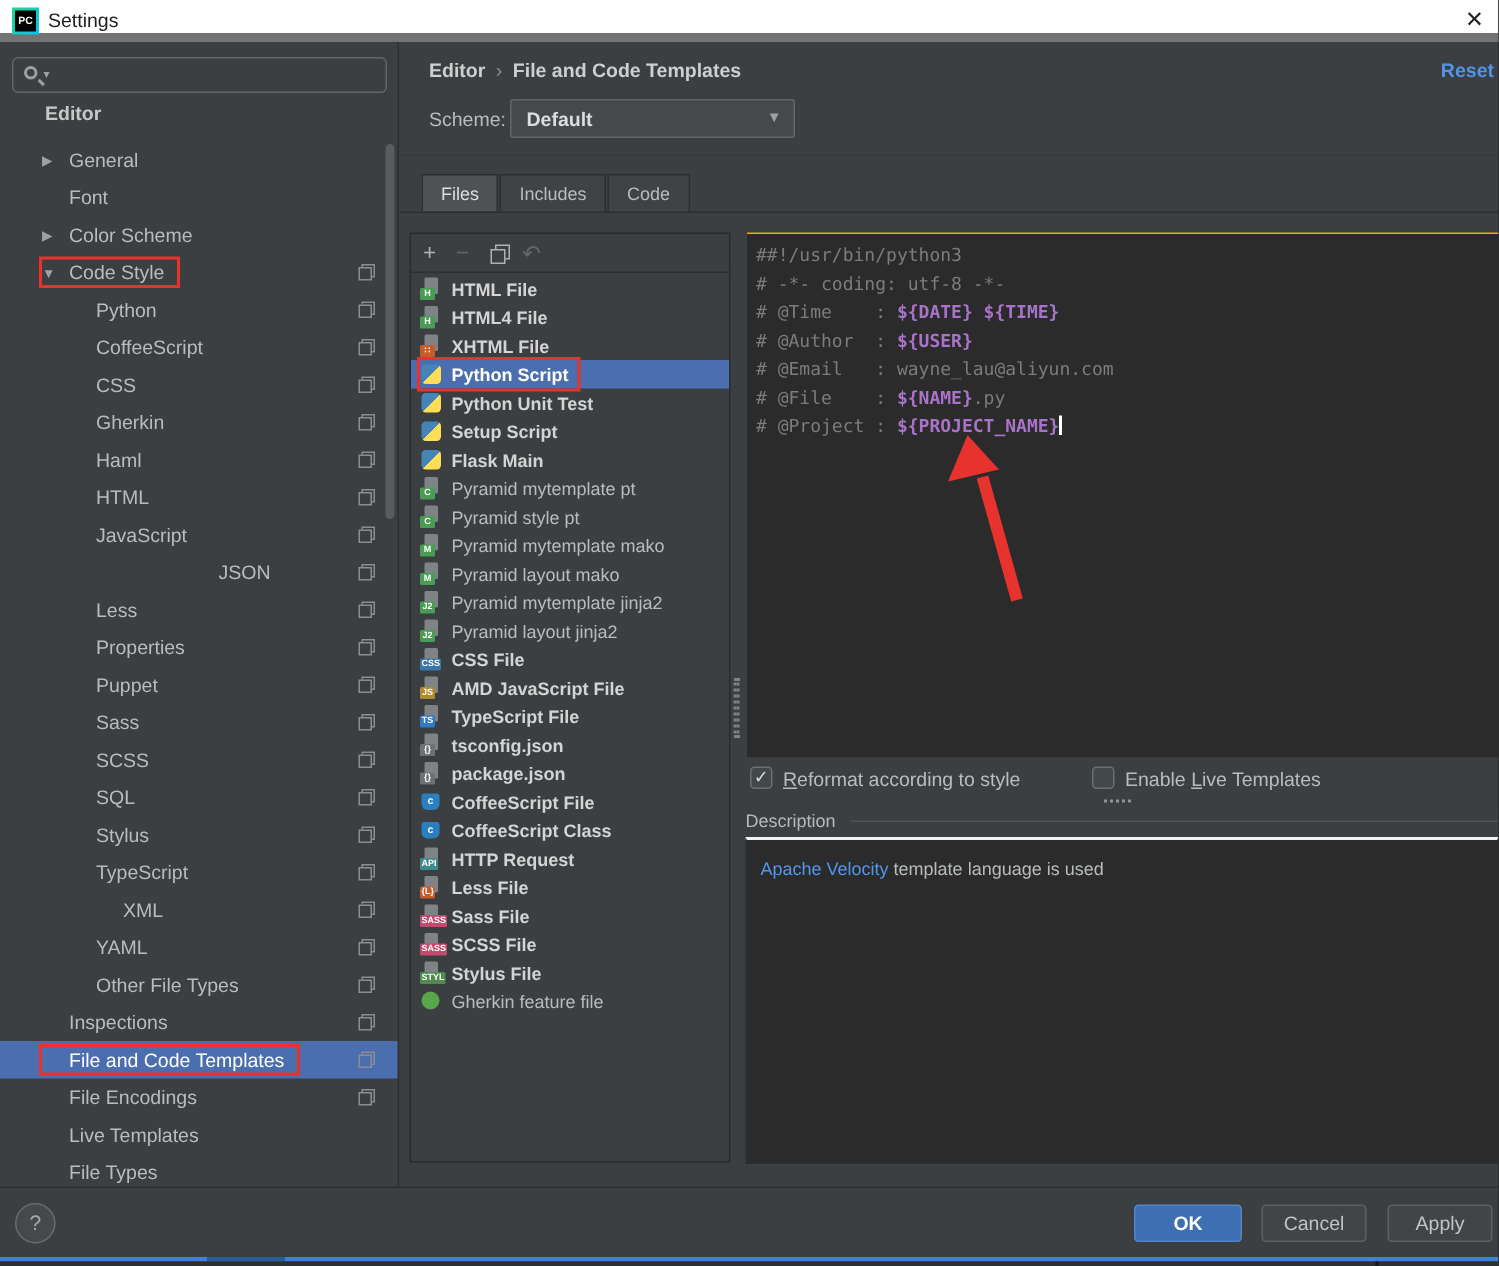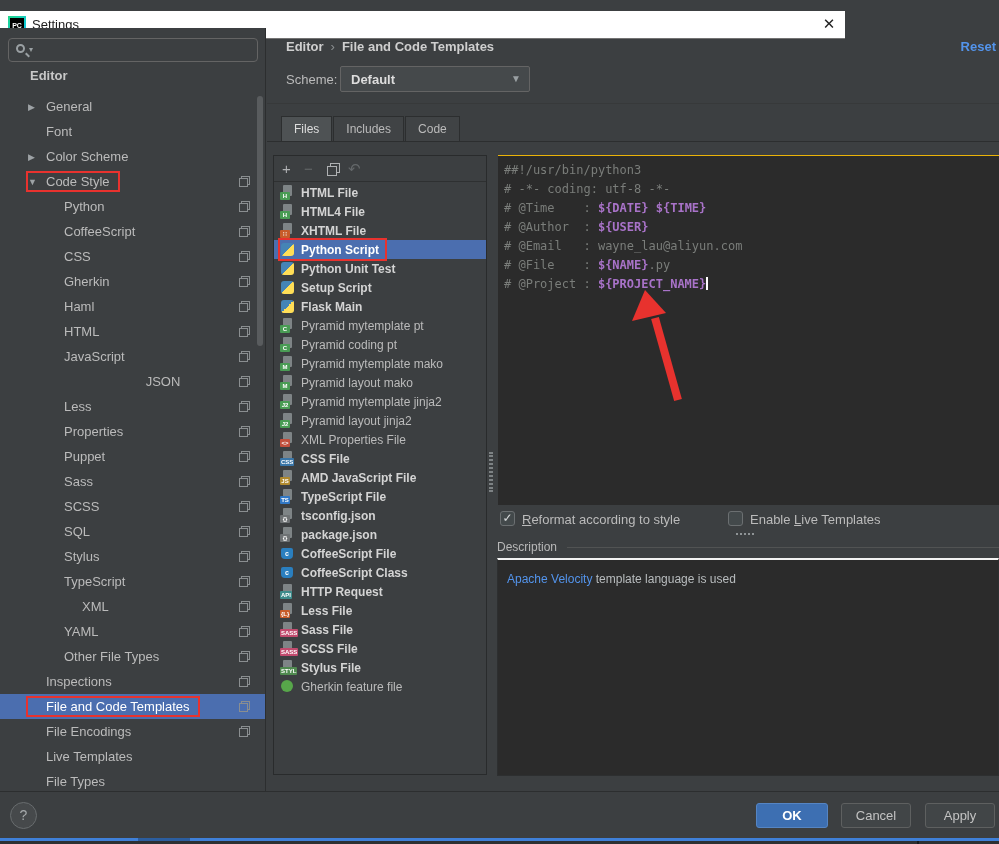--- a/index.html
+++ b/index.html
@@ -1,21 +1,21 @@
 <!DOCTYPE html>
 <html><head>
 <meta charset="utf-8">
 <style>
   * { margin:0; padding:0; box-sizing:border-box; }
   html,body { background:#222; }
   body { font-family:"Liberation Sans", sans-serif; }
   .app { position:relative; width:999px; height:844px; background:#3c3f41; overflow:hidden; }
 
   
-  .titlebar { position:absolute; left:0; top:11px; width:845px; height:28px; background:#ffffff; border-bottom:1px solid #737373; }
+  .titlebar { position:absolute; left:0; top:0; width:999px; height:28px; background:#ffffff; border-bottom:6px solid #737373; }
   .pclogo { position:absolute; left:8px; top:5px; width:18px; height:18px; background:linear-gradient(135deg,#21d789,#07c3f2); display:flex; align-items:center; justify-content:center; }
   .pclogo .inner { width:14px; height:14px; background:#000; color:#fff; font-size:7px; font-weight:bold; display:flex; align-items:center; justify-content:center; }
   .wintitle { position:absolute; left:32px; top:6px; font-size:13px; color:#1e1e1e; }
   .winclose { position:absolute; right:6px; top:4px; font-size:15px; color:#222; width:20px; height:20px; text-align:center; cursor:default; }
 
   
   .sidebar { position:absolute; left:0; top:28px; width:266px; height:763px; background:#3c3f41; border-right:1px solid #2c2e2f; overflow:hidden; }
   .searchbox { position:absolute; left:8px; top:10px; width:250px; height:24px; border:1px solid #646464; border-radius:4px; background:#3c3f41; }
   .mag { position:absolute; left:7px; top:5px; width:9px; height:9px; border:2px solid #9aa0a3; border-radius:50%; }
   .mag::after { content:""; position:absolute; left:7px; top:8px; width:5px; height:2px; background:#9aa0a3; transform:rotate(45deg); }
@@ -421,21 +421,21 @@
             </span>
             <span>Pyramid mytemplate pt</span>
           </span>
         </div>
         <div class="lrow">
           <span class="lwrap">
             <span class="icon16">
               <span class="doc"></span>
               <span class="badge" style="background: rgb(73, 156, 84);">C</span>
             </span>
-            <span>Pyramid coding pt</span>
+            <span>Pyramid style pt</span>
           </span>
         </div>
         <div class="lrow">
           <span class="lwrap">
             <span class="icon16">
               <span class="doc"></span>
               <span class="badge" style="background: rgb(73, 156, 84);">M</span>
             </span>
             <span>Pyramid mytemplate mako</span>
           </span>
@@ -458,29 +458,20 @@
             <span>Pyramid mytemplate jinja2</span>
           </span>
         </div>
         <div class="lrow">
           <span class="lwrap">
             <span class="icon16">
               <span class="doc"></span>
               <span class="badge" style="background: rgb(73, 156, 84);">J2</span>
             </span>
             <span>Pyramid layout jinja2</span>
-          </span>
-        </div>
-        <div class="lrow">
-          <span class="lwrap">
-            <span class="icon16">
-              <span class="doc"></span>
-              <span class="badge" style="background: rgb(193, 79, 60);">&lt;&gt;</span>
-            </span>
-            <span>XML Properties File</span>
           </span>
         </div>
         <div class="lrow bold">
           <span class="lwrap">
             <span class="icon16">
               <span class="doc"></span>
               <span class="badge" style="background: rgb(58, 118, 168);">CSS</span>
             </span>
             <span>CSS File</span>
           </span>

